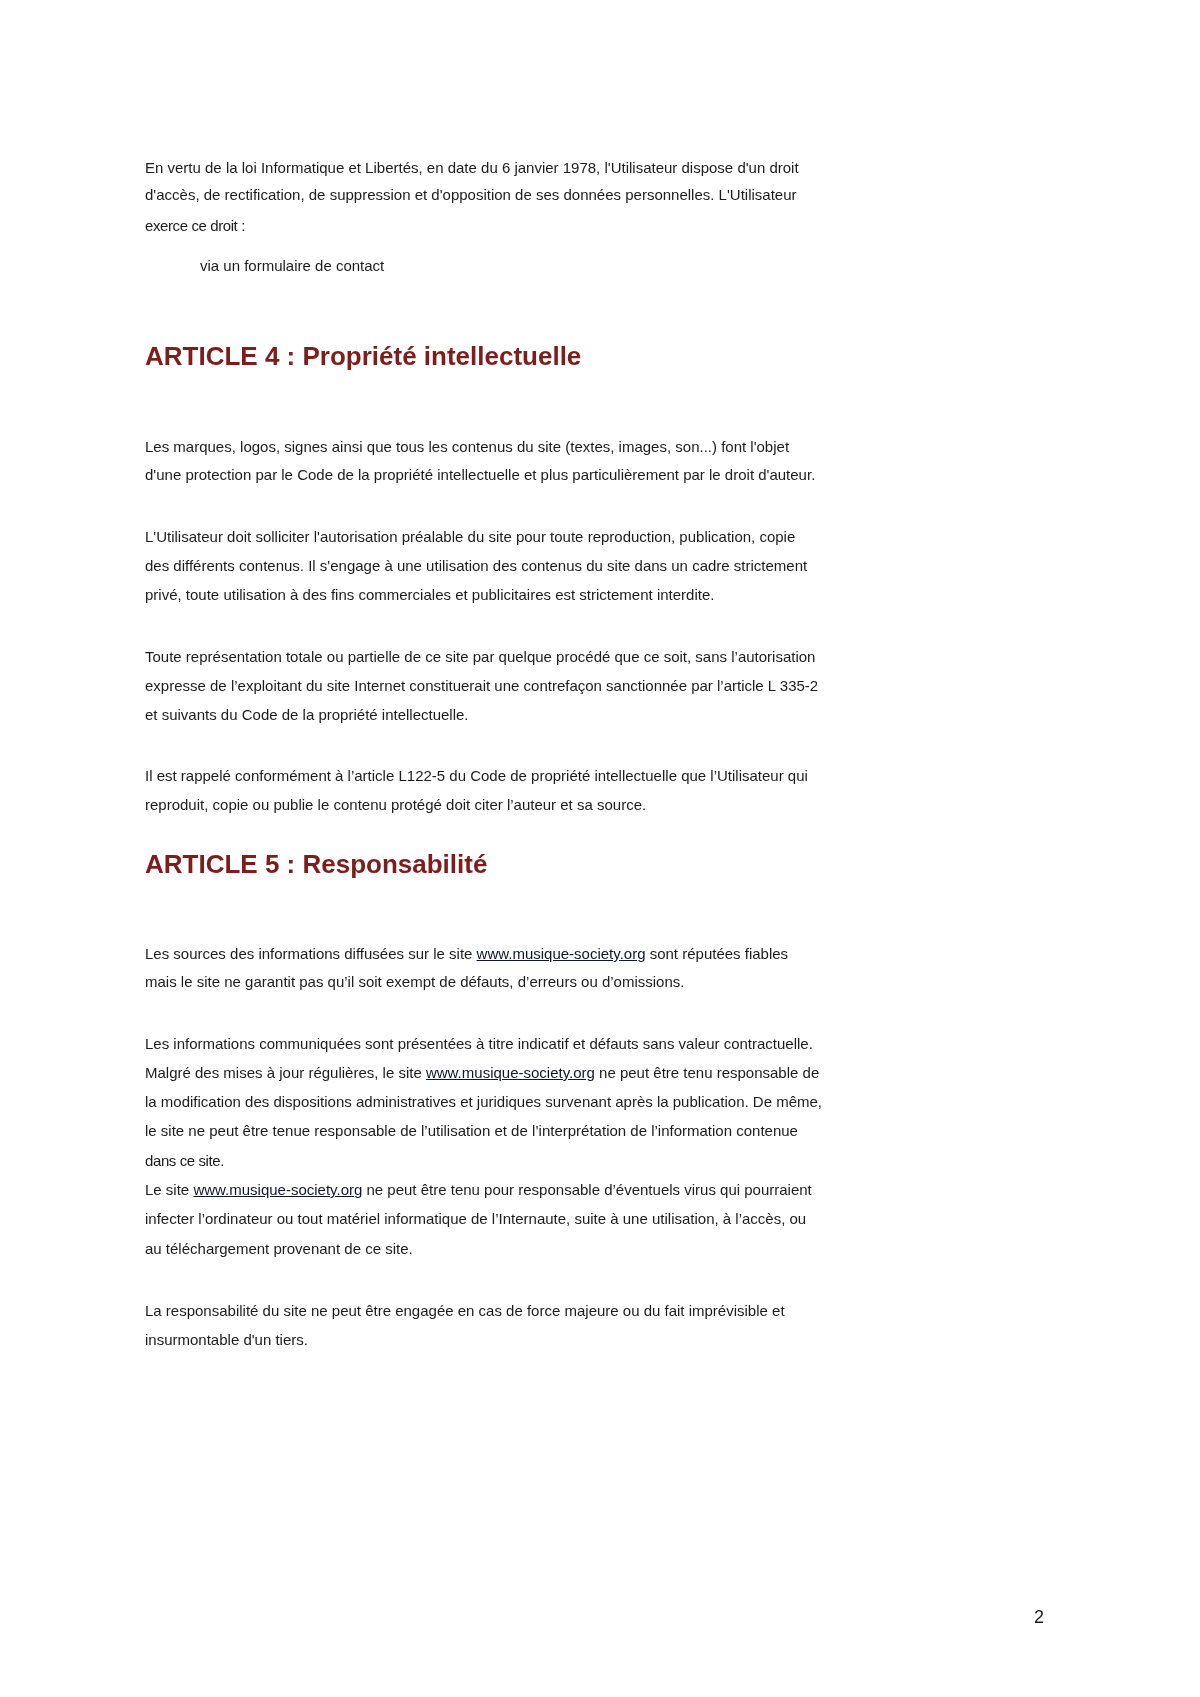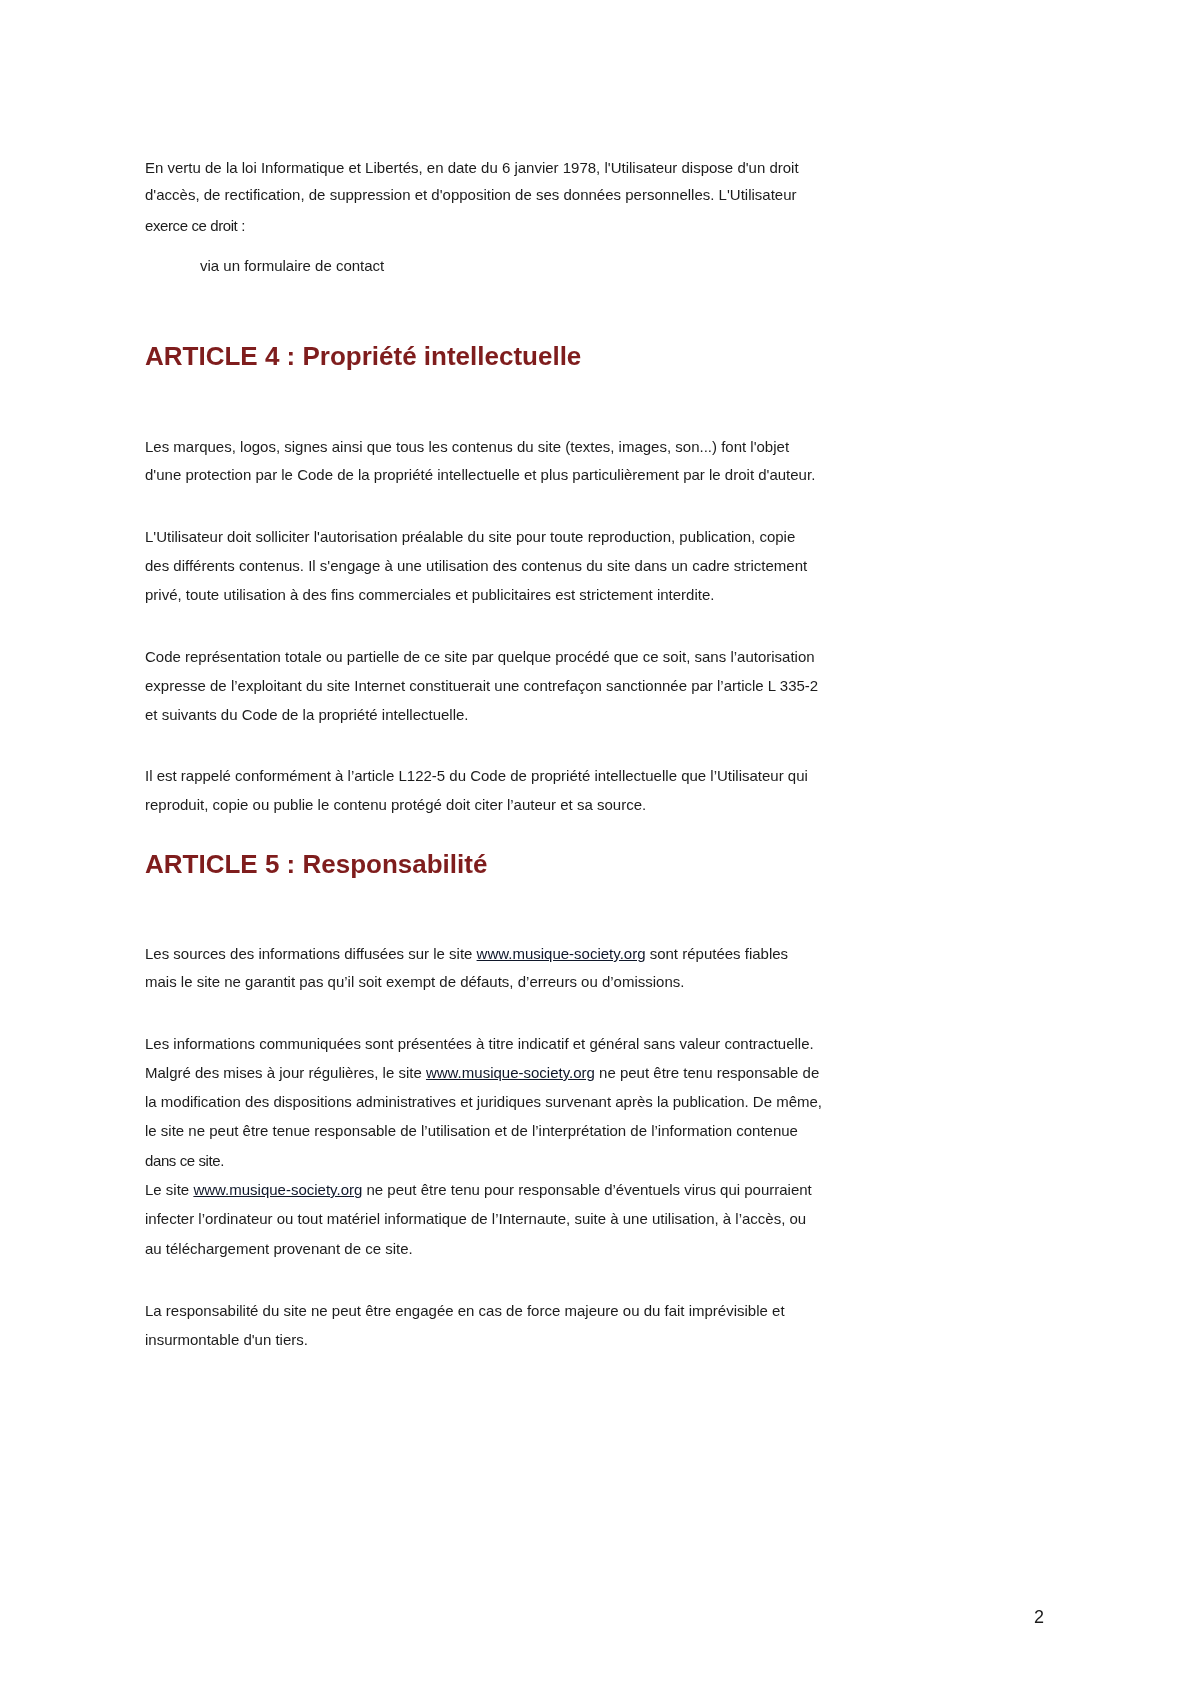--- a/index.html
+++ b/index.html
@@ -67,35 +67,35 @@
 
   <div class="heading" style="top:340px">ARTICLE 4 : Propriété intellectuelle</div>
 
   <div class="line" style="top:428px">Les marques, logos, signes ainsi que tous les contenus du site (textes, images, son...) font l'objet</div>
   <div class="line" style="top:456px">d'une protection par le Code de la propriété intellectuelle et plus particulièrement par le droit d'auteur.</div>
 
   <div class="line" style="top:518px">L'Utilisateur doit solliciter l'autorisation préalable du site pour toute reproduction, publication, copie</div>
   <div class="line" style="top:547px">des différents contenus. Il s'engage à une utilisation des contenus du site dans un cadre strictement</div>
   <div class="line" style="top:576px">privé, toute utilisation à des fins commerciales et publicitaires est strictement interdite.</div>
 
-  <div class="line" style="top:638px">Code représentation totale ou partielle de ce site par quelque procédé que ce soit, sans l’autorisation</div>
+  <div class="line" style="top:638px">Toute représentation totale ou partielle de ce site par quelque procédé que ce soit, sans l’autorisation</div>
   <div class="line" style="top:667px">expresse de l’exploitant du site Internet constituerait une contrefaçon sanctionnée par l’article L 335-2</div>
   <div class="line" style="top:696px">et suivants du Code de la propriété intellectuelle.</div>
 
   <div class="line" style="top:757px">Il est rappelé conformément à l’article L122-5 du Code de propriété intellectuelle que l’Utilisateur qui</div>
   <div class="line" style="top:786px">reproduit, copie ou publie le contenu protégé doit citer l’auteur et sa source.</div>
 
   <div class="heading" style="top:848px">ARTICLE 5 : Responsabilité</div>
 
   <div class="line" style="top:935px">
     <span>Les sources des informations diffusées sur le site </span><a class="link">www.musique-society.org</a><span> sont réputées fiables</span>
   </div>
   <div class="line" style="top:963px">mais le site ne garantit pas qu’il soit exempt de défauts, d’erreurs ou d’omissions.</div>
 
-  <div class="line" style="top:1025px">Les informations communiquées sont présentées à titre indicatif et général sans valeur contractuelle.</div>
+  <div class="line" style="top:1025px">Les informations communiquées sont présentées à titre indicatif et défauts sans valeur contractuelle.</div>
   <div class="line" style="top:1054px">
     <span>Malgré des mises à jour régulières, le site </span><a class="link">www.musique-society.org</a><span> ne peut être tenu responsable de</span>
   </div>
   <div class="line" style="top:1083px">la modification des dispositions administratives et juridiques survenant après la publication. De même,</div>
   <div class="line" style="top:1112px">le site ne peut être tenue responsable de l’utilisation et de l’interprétation de l’information contenue</div>
   <div class="line" style="top:1142px; letter-spacing:-0.4px">dans ce site.</div>
   <div class="line" style="top:1171px">
     <span>Le site </span><a class="link">www.musique-society.org</a><span> ne peut être tenu pour responsable d’éventuels virus qui pourraient</span>
   </div>
   <div class="line" style="top:1200px">infecter l’ordinateur ou tout matériel informatique de l’Internaute, suite à une utilisation, à l’accès, ou</div>

